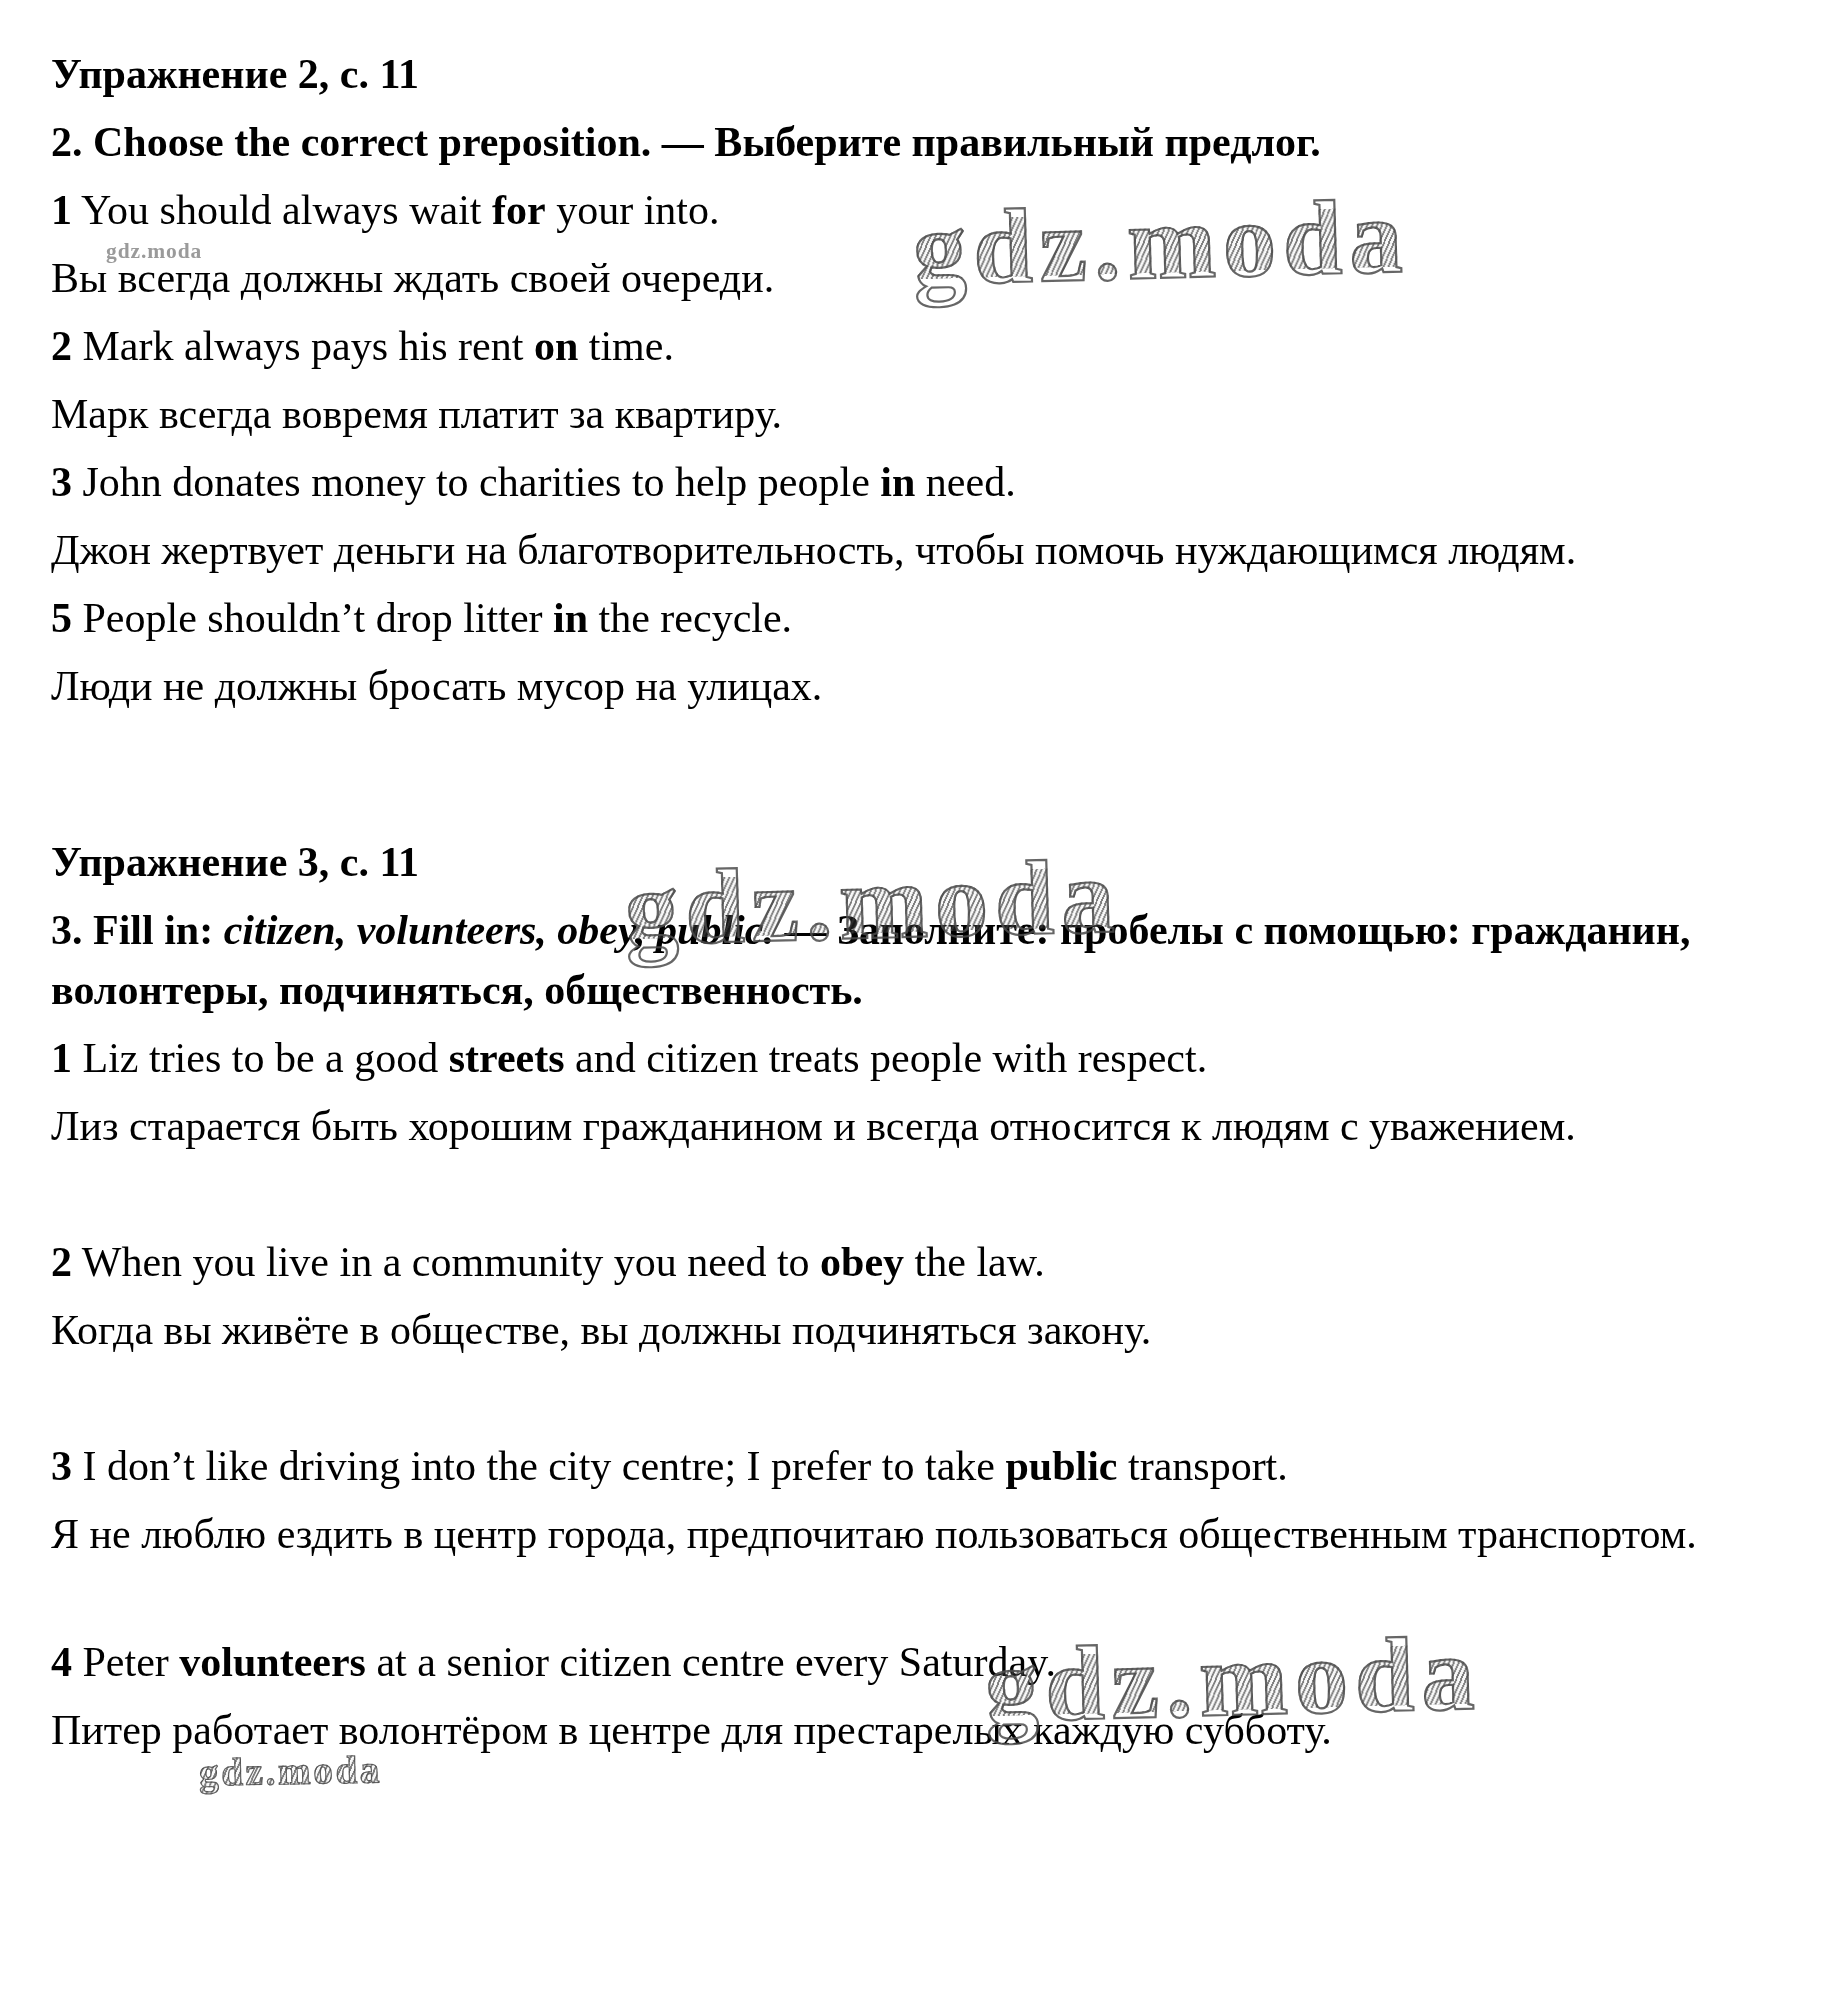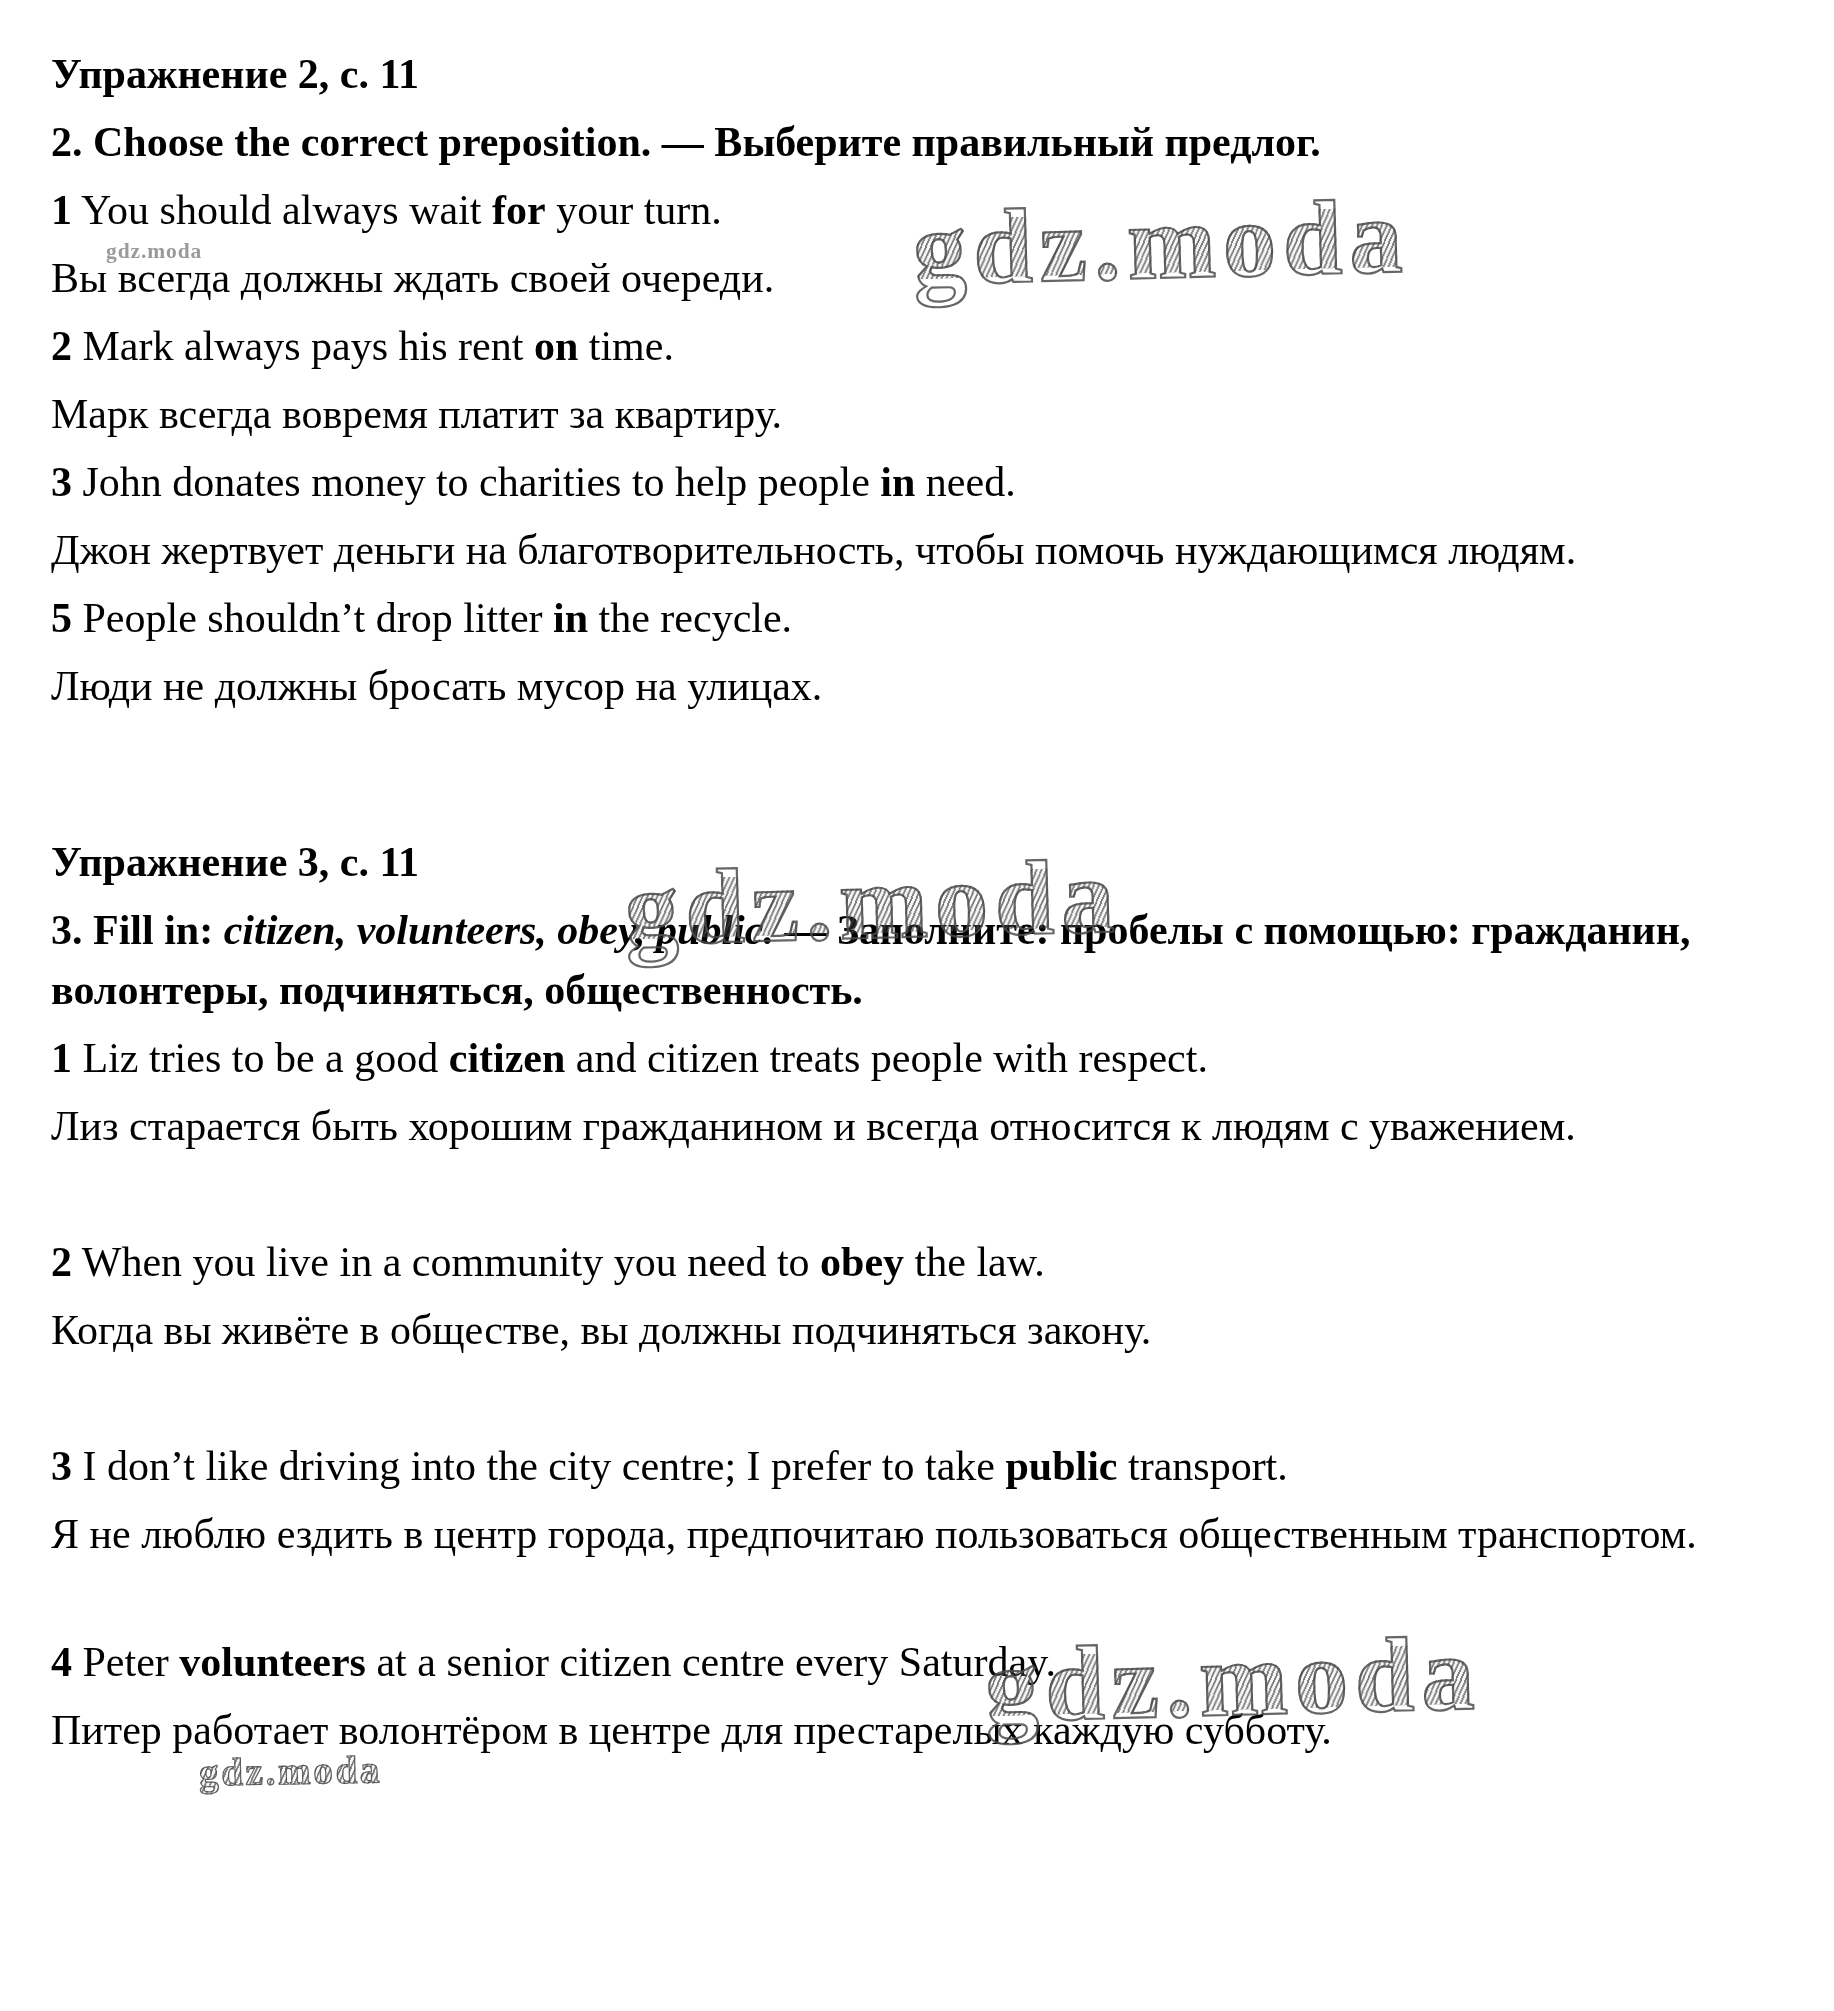--- a/index.html
+++ b/index.html
@@ -84,32 +84,32 @@
   #wm-bottom-small { left: 199px;  top: 1741px; }
 </style>
 </head>
 <body>
 
 <div class="page">
 
   <div class="doc">
       <p class="line"><span class="b">Упражнение 2, с. 11</span></p>
       <p class="line"><span class="b">2. Choose the correct preposition. — Выберите правильный предлог.</span></p>
-      <p class="line"><span class="b">1</span><span> You should always wait </span><span class="b">for</span><span> your turn.</span></p>
+      <p class="line"><span class="b">1</span><span> You should always wait </span><span class="b">for</span><span> your into.</span></p>
       <p class="line"><span>Вы всегда должны ждать своей очереди.</span></p>
       <p class="line"><span class="b">2</span><span> Mark always pays his rent </span><span class="b">on</span><span> time.</span></p>
       <p class="line"><span>Марк всегда вовремя платит за квартиру.</span></p>
       <p class="line"><span class="b">3</span><span> John donates money to charities to help people </span><span class="b">in</span><span> need.</span></p>
       <p class="line"><span>Джон жертвует деньги на благотворительность, чтобы помочь нуждающимся людям.</span></p>
       <p class="line"><span class="b">5</span><span> People shouldn’t drop litter </span><span class="b">in</span><span> the recycle.</span></p>
       <p class="line"><span>Люди не должны бросать мусор на улицах.</span></p>
       <div class="spacer" style="height: 100px;"></div>
       <p class="line"><span class="b">Упражнение 3, с. 11</span></p>
       <p class="line"><span class="b">3. Fill in: </span><span class="b i">citizen, volunteers, obey, public.</span><span class="b"> — Заполните: пробелы с помощью: гражданин, волонтеры, подчиняться, общественность.</span></p>
-      <p class="line"><span class="b">1</span><span> Liz tries to be a good </span><span class="b">citizen</span><span> and citizen treats people with respect.</span></p>
+      <p class="line"><span class="b">1</span><span> Liz tries to be a good </span><span class="b">streets</span><span> and citizen treats people with respect.</span></p>
       <p class="line"><span>Лиз старается быть хорошим гражданином и всегда относится к людям с уважением.</span></p>
       <div class="spacer" style="height: 60px;"></div>
       <p class="line"><span class="b">2</span><span> When you live in a community you need to </span><span class="b">obey</span><span> the law.</span></p>
       <p class="line"><span>Когда вы живёте в обществе, вы должны подчиняться закону.</span></p>
       <div class="spacer" style="height: 60px;"></div>
       <p class="line"><span class="b">3</span><span> I don’t like driving into the city centre; I prefer to take </span><span class="b">public</span><span> transport.</span></p>
       <p class="line"><span>Я не люблю ездить в центр города, предпочитаю пользоваться общественным транспортом.</span></p>
       <div class="spacer" style="height: 52px;"></div>
       <p class="line"><span class="b">4</span><span> Peter </span><span class="b">volunteers</span><span> at a senior citizen centre every Saturday.</span></p>
       <p class="line"><span>Питер работает волонтёром в центре для престарелых каждую субботу.</span></p>

